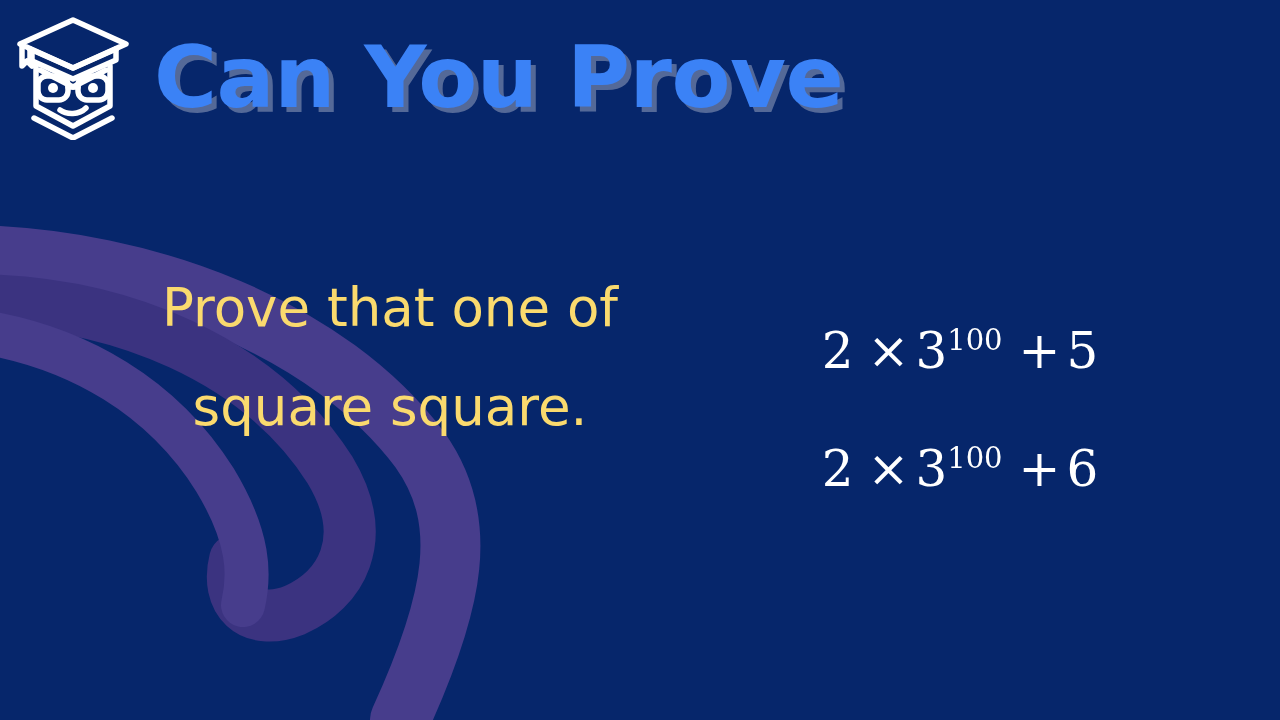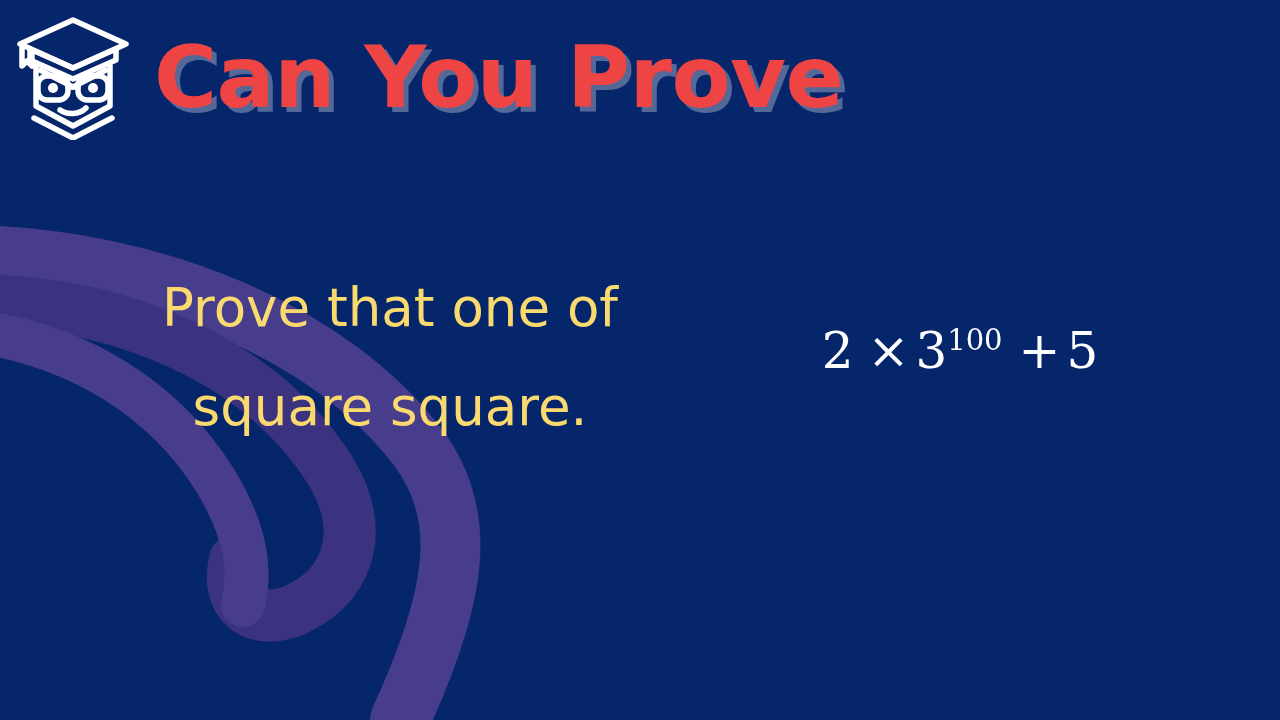--- a/index.html
+++ b/index.html
@@ -39,21 +39,21 @@
     width: 118px;
     height: 126px;
     flex: 0 0 auto;
   }
   #brand-title {
     margin-left: 22px;
     font-family: "DejaVu Sans", sans-serif;
     font-size: 86px;
     font-weight: bold;
     letter-spacing: -0.5px;
-    color: #ef4444;
+    color: #3b82f6;
     white-space: nowrap;
     line-height: 1;
     text-shadow: 5px 5px 0 rgba(150,160,190,0.55);
   }
 
   
   #prompt {
     position: absolute;
     left: 60px;
     top: 258px;
@@ -156,16 +156,19 @@
     <span class="line">Prove that one of</span>
     <span class="line">square square.</span>
   </div>
 
   <div id="equations">
 
     <span class="eq">
       <span>2</span><span class="op">×</span><span>3</span><sup>100</sup><span class="plus">+</span><span>5</span>
     </span>
 
+    <span class="eq">
+      <span>2</span><span class="op">×</span><span>3</span><sup>100</sup><span class="plus">+</span><span>6</span>
+    </span>
 
   </div>
 
 </div>
 
 </body></html>

